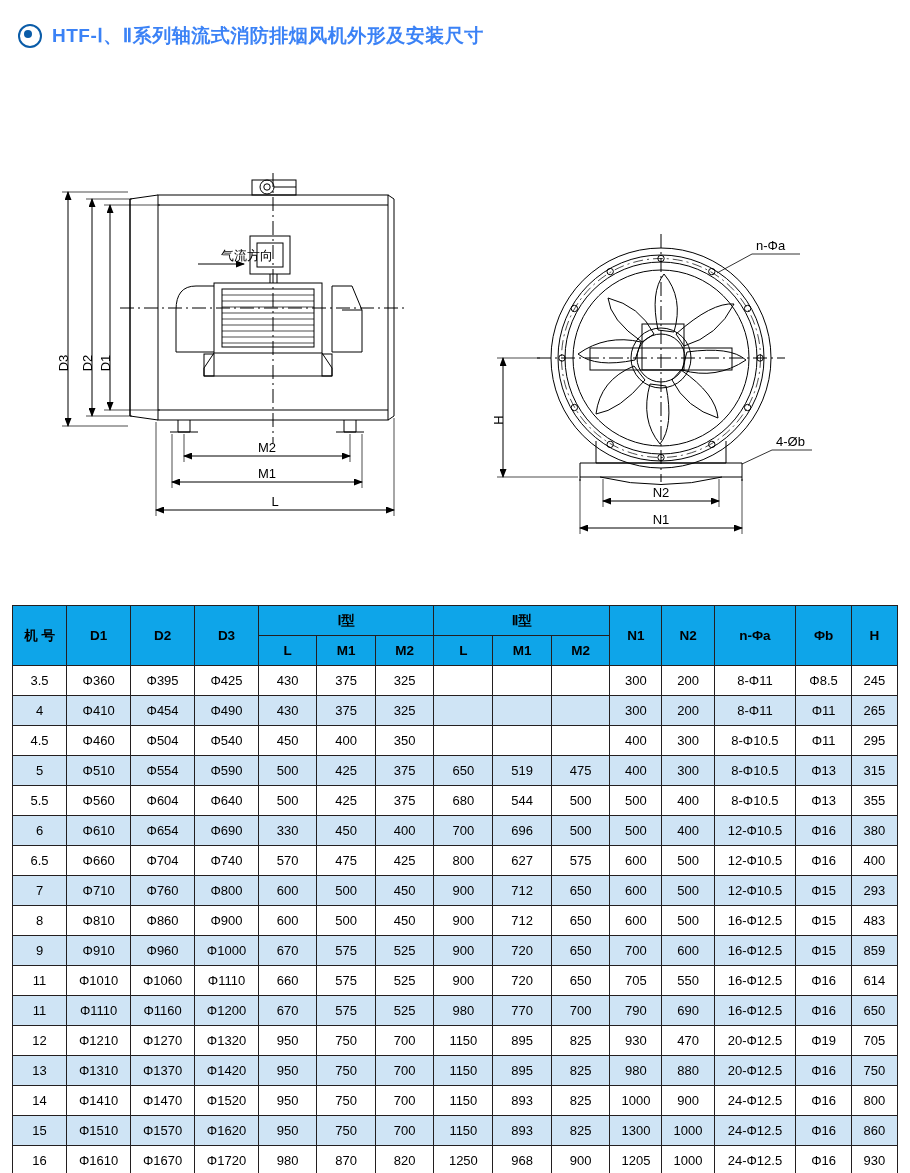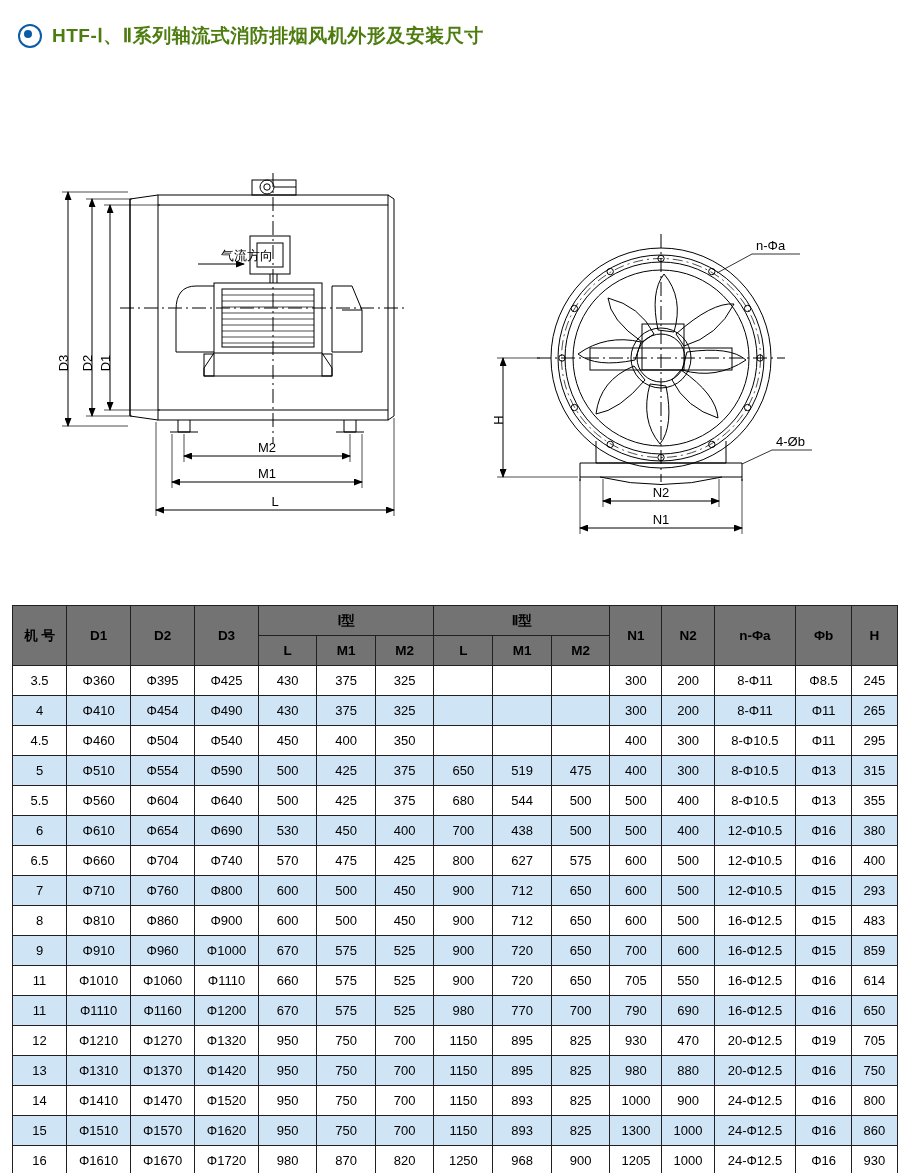--- a/index.html
+++ b/index.html
@@ -39,21 +39,21 @@
     content: "";
     position: absolute;
     left: 4px; top: 4px;
     width: 8px; height: 8px;
     border-radius: 50%;
     background: #0a5ca8;
   }
   #header .title {
     font-size: 19px;
     font-weight: bold;
-    color: #4d7c0f;
+    color: #3b82f6;
     letter-spacing: 0.5px;
     white-space: nowrap;
   }
 
   
   #drawing {
     position: absolute;
     left: 0; top: 58px;
     width: 910px;
     height: 545px;
@@ -74,21 +74,21 @@
   table.spec th, table.spec td {
     border: 1px solid #231f20;
     text-align: center;
     vertical-align: middle;
     padding: 0;
     height: 29px;
     font-weight: normal;
     white-space: nowrap;
   }
   table.spec thead th {
-    background: #737373;
+    background: #0ea5e9;
     font-weight: bold;
     font-size: 13.5px;
   }
   table.spec tbody tr.alt td {
     background: #cfe4f5;
   }
   table.spec tbody tr td {
     background: #ffffff;
   }
   table.spec tbody tr.alt td { background: #cfe4f5; }
@@ -396,25 +396,25 @@
           <td>400</td>
           <td>8-Φ10.5</td>
           <td>Φ13</td>
           <td>355</td>
         </tr>
         <tr class="alt">
           <td>6</td>
           <td>Φ610</td>
           <td>Φ654</td>
           <td>Φ690</td>
-          <td>530</td>
+          <td>330</td>
           <td>450</td>
           <td>400</td>
           <td>700</td>
-          <td>438</td>
+          <td>696</td>
           <td>500</td>
           <td>500</td>
           <td>400</td>
           <td>12-Φ10.5</td>
           <td>Φ16</td>
           <td>380</td>
         </tr>
         <tr>
           <td>6.5</td>
           <td>Φ660</td>

